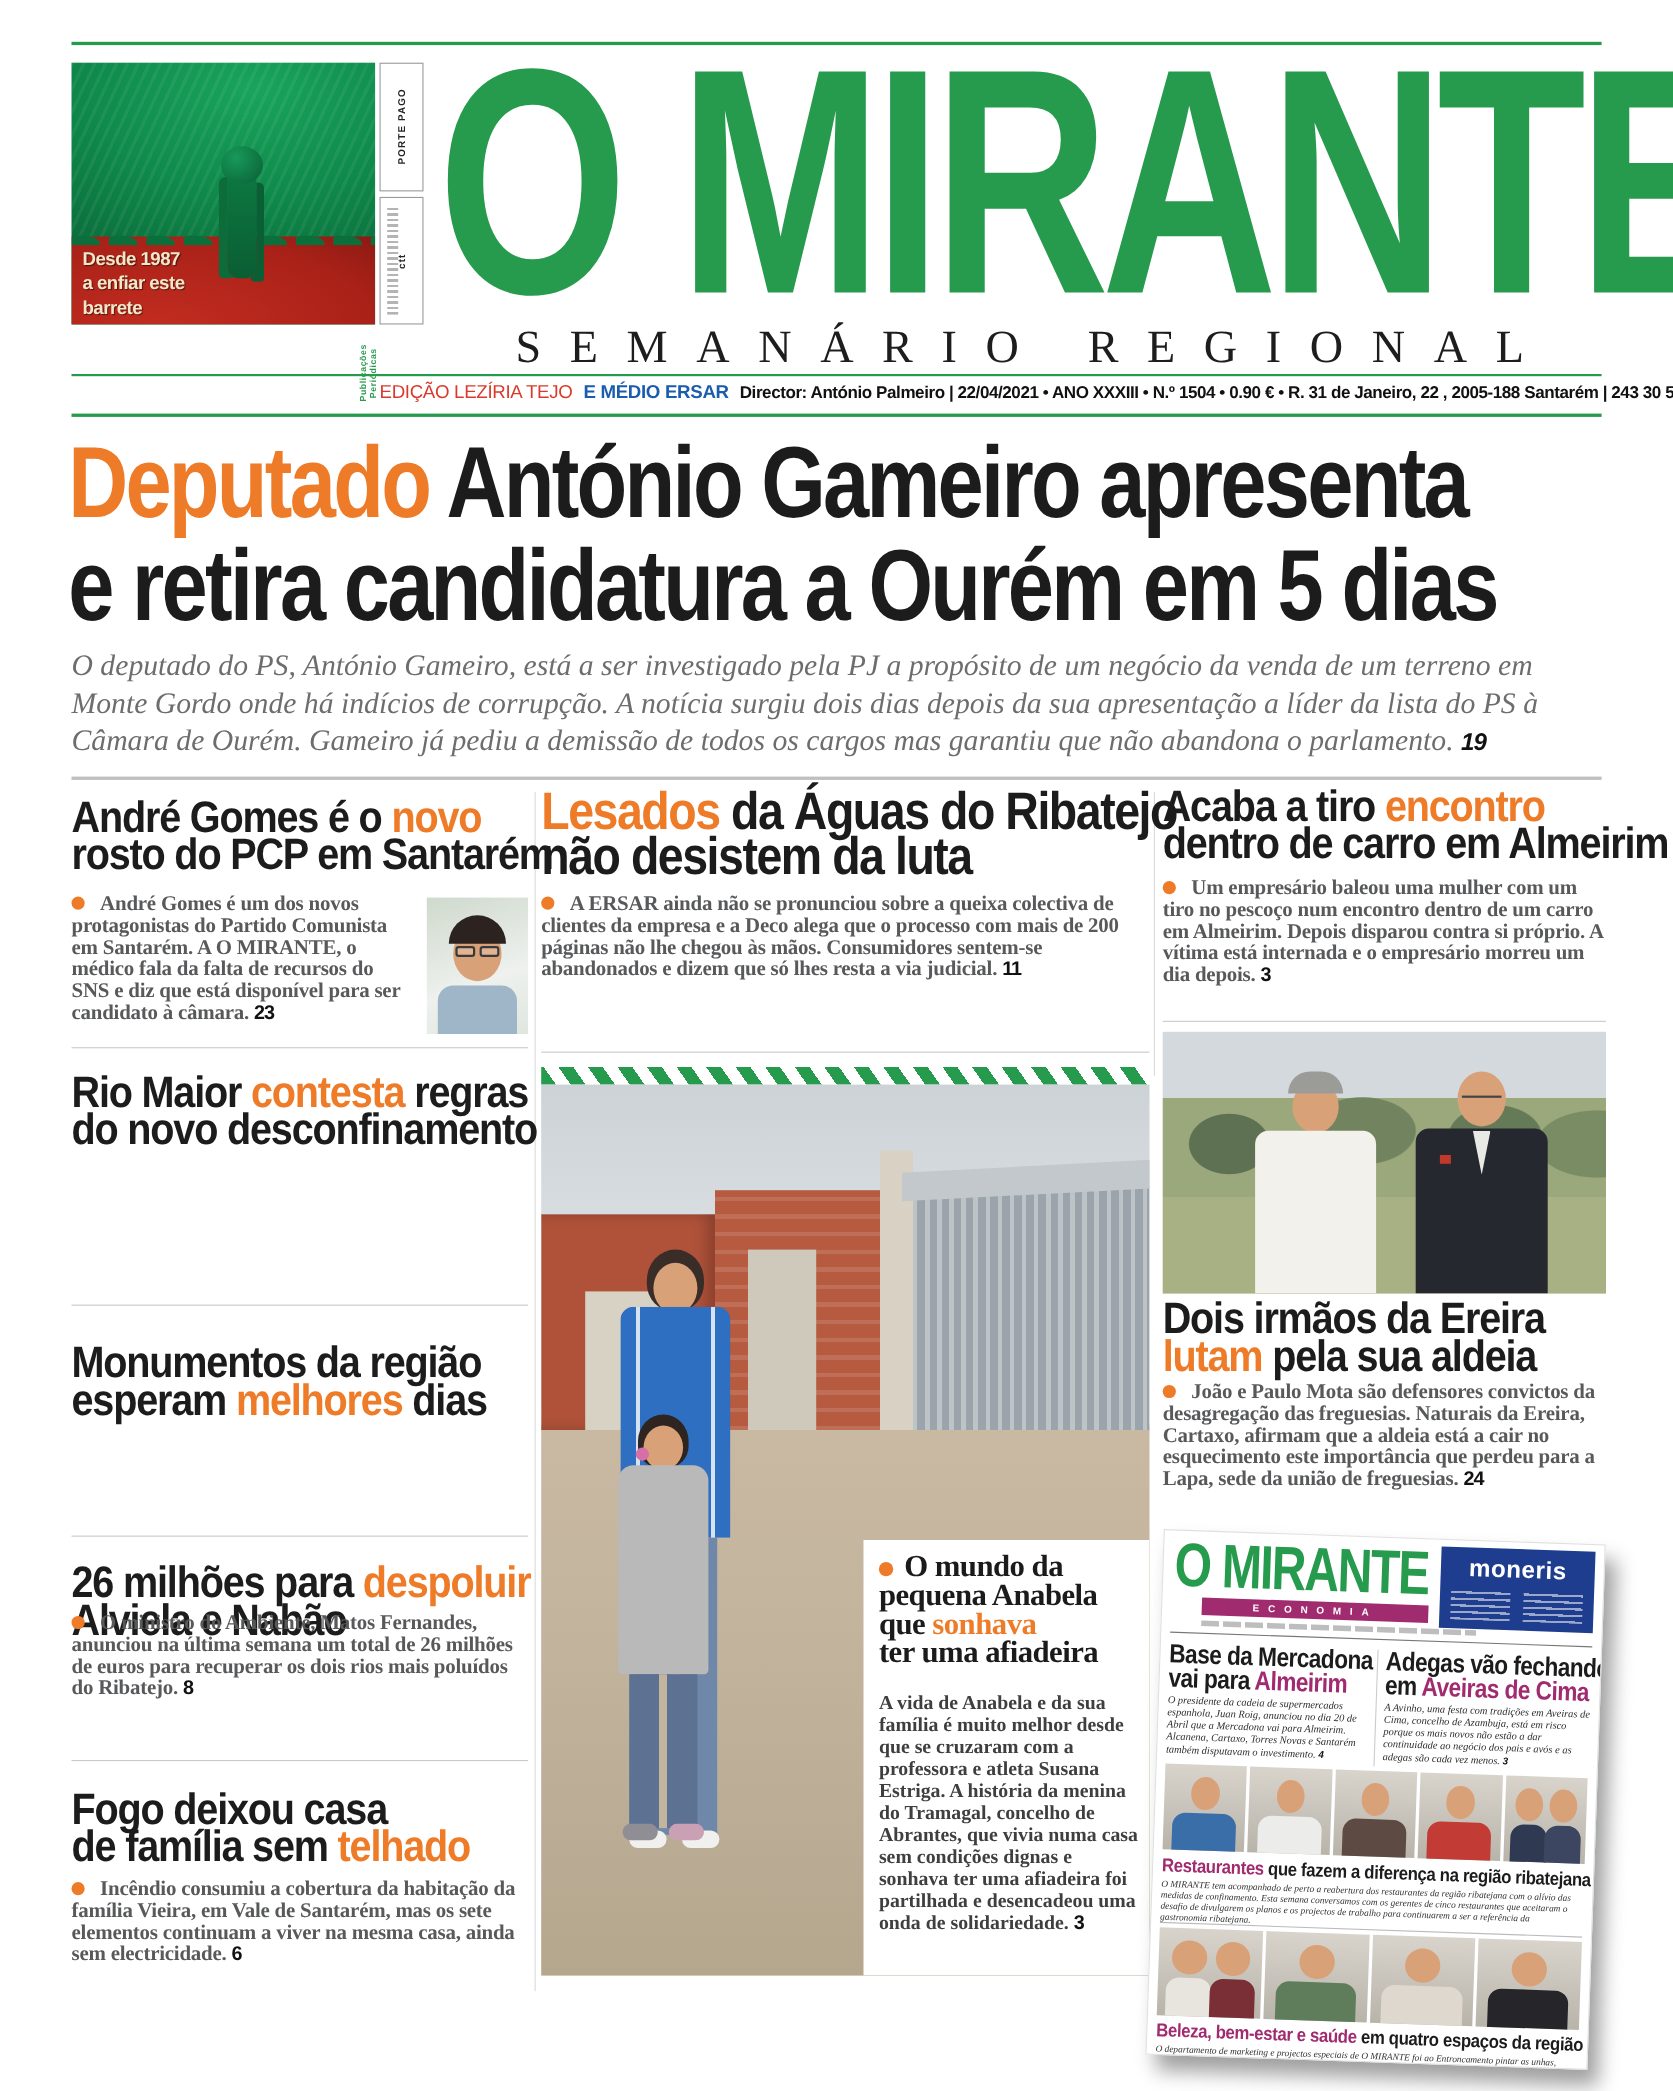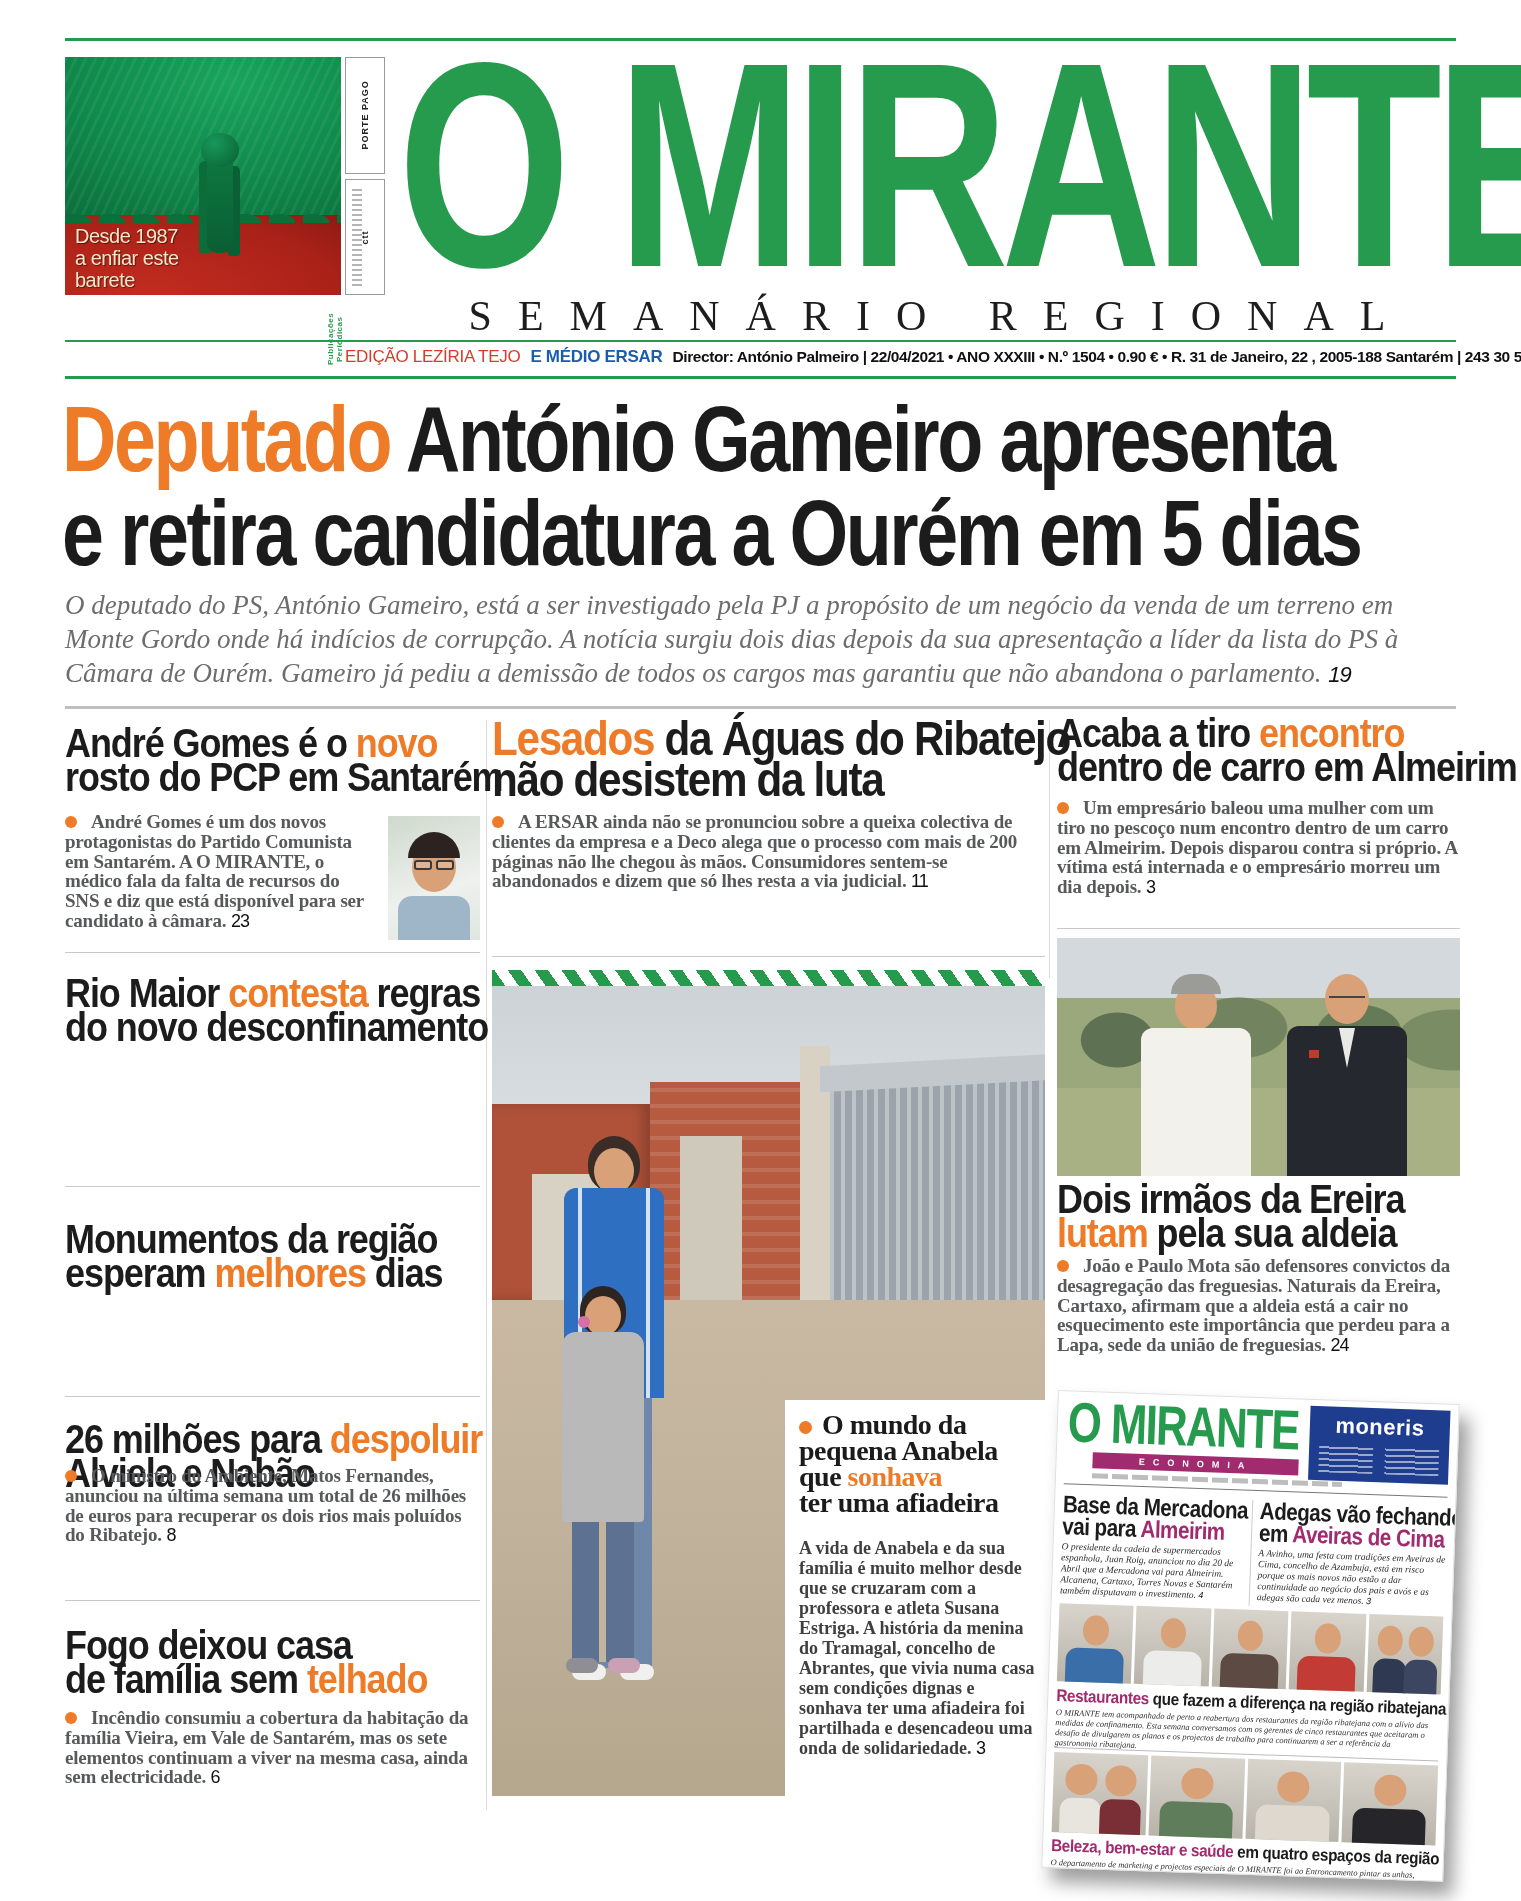--- a/index.html
+++ b/index.html
@@ -24,22 +24,22 @@
   #beret .band{position:absolute;left:0;bottom:0;width:100%;height:80px;
      background:radial-gradient(100% 140% at 30% 100%,#c22c20 0%,#a92118 70%,#8c1a13 100%)}
   #beret .band-edge{position:absolute;left:0;bottom:72px;width:100%;height:14px;
      background:radial-gradient(18px 10px at 10px 14px,#0b6f3c 90%,transparent 92%) repeat-x;
      background-size:34px 14px}
   #beret .tassel{position:absolute;left:142px;top:92px;width:26px;height:104px;
      background:linear-gradient(#0d7a42,#0a5e33);border-radius:12px 12px 10px 10px;
      box-shadow:-14px 6px 0 -6px #0c6c3a,14px 10px 0 -7px #0b5f34}
   #beret .knot{position:absolute;left:136px;top:76px;width:38px;height:34px;border-radius:50%;
      background:radial-gradient(circle at 35% 30%,#17995a,#0a5e33)}
-  #beret .promo{position:absolute;left:10px;bottom:4px;color:#f2e8c9;font-weight:normal;
-     font-size:20px;line-height:22px;letter-spacing:-.5px;text-shadow:1px 1px 1px rgba(0,0,0,.5)}
+  #beret .promo{position:absolute;left:10px;bottom:4px;color:#f2e8c9;font-weight:bold;
+     font-size:17px;line-height:22px;letter-spacing:-.5px;text-shadow:1px 1px 1px rgba(0,0,0,.5)}
   #postal{left:345px;top:57px;width:40px;height:238px;display:flex;flex-direction:column;gap:5px}
   #postal .pbox{border:1px solid #9a9a9a;background:#fff;flex:1;position:relative;overflow:hidden}
   #postal .vtxt{position:absolute;inset:0;writing-mode:vertical-rl;transform:rotate(180deg);
      display:flex;align-items:center;justify-content:center;font-size:9px;font-weight:bold;color:#222;
      letter-spacing:1px}
   #postal .tinylines{position:absolute;left:6px;top:8px;bottom:8px;width:10px;
      background:repeating-linear-gradient(0deg,#777 0 2px,transparent 2px 5px);opacity:.55}
   #pub-vert{left:326px;top:296px;width:17px;height:86px;writing-mode:vertical-rl;
      transform:rotate(180deg);font-size:8px;font-weight:bold;color:var(--green);
      letter-spacing:.5px;text-align:center}
@@ -62,21 +62,21 @@
   .colhl{font-size:40px;line-height:34px;letter-spacing:-1.2px}
   #center-hl{left:492px;top:718px;font-size:48px;line-height:41px;letter-spacing:-1.5px;transform:scaleX(.88)}
 
   
   .deck{left:65px;top:588px;width:1391px;font-family:"Liberation Serif",serif;
      font-style:italic;font-size:27px;line-height:34px;color:var(--deckgray)}
   .bd{font-family:"Liberation Serif",serif;font-weight:bold;font-size:19px;line-height:19.8px;
      color:var(--bodygray);letter-spacing:-.2px}
   .dot{display:inline-block;width:12px;height:12px;border-radius:50%;background:var(--orange);
      margin-right:14px}
-  .pg{font-family:"Liberation Sans",sans-serif;font-weight:normal;color:#111;font-size:18px;
+  .pg{font-family:"Liberation Sans",sans-serif;font-weight:bold;color:#111;font-size:18px;
      letter-spacing:-1px}
 
   
   .fig-head{position:absolute;border-radius:50%;background:#d9a178}
   .fig-torso{position:absolute;border-radius:12px 12px 0 0}
   #andre-photo{float:right;width:92px;height:124px;margin:4px 0 4px 10px;position:relative;overflow:hidden;
      background:linear-gradient(160deg,#cfd9cd,#eef1ee 60%,#dfe6df)}
   #two-men-photo{left:1057px;top:938px;width:403px;height:238px;overflow:hidden;position:absolute;
      background:linear-gradient(#d3d9dc 0 60px,#9aa87c 60px 150px,#a8b184 150px 100%)}
   #two-men-photo .trees{position:absolute;left:0;top:30px;width:100%;height:120px;

